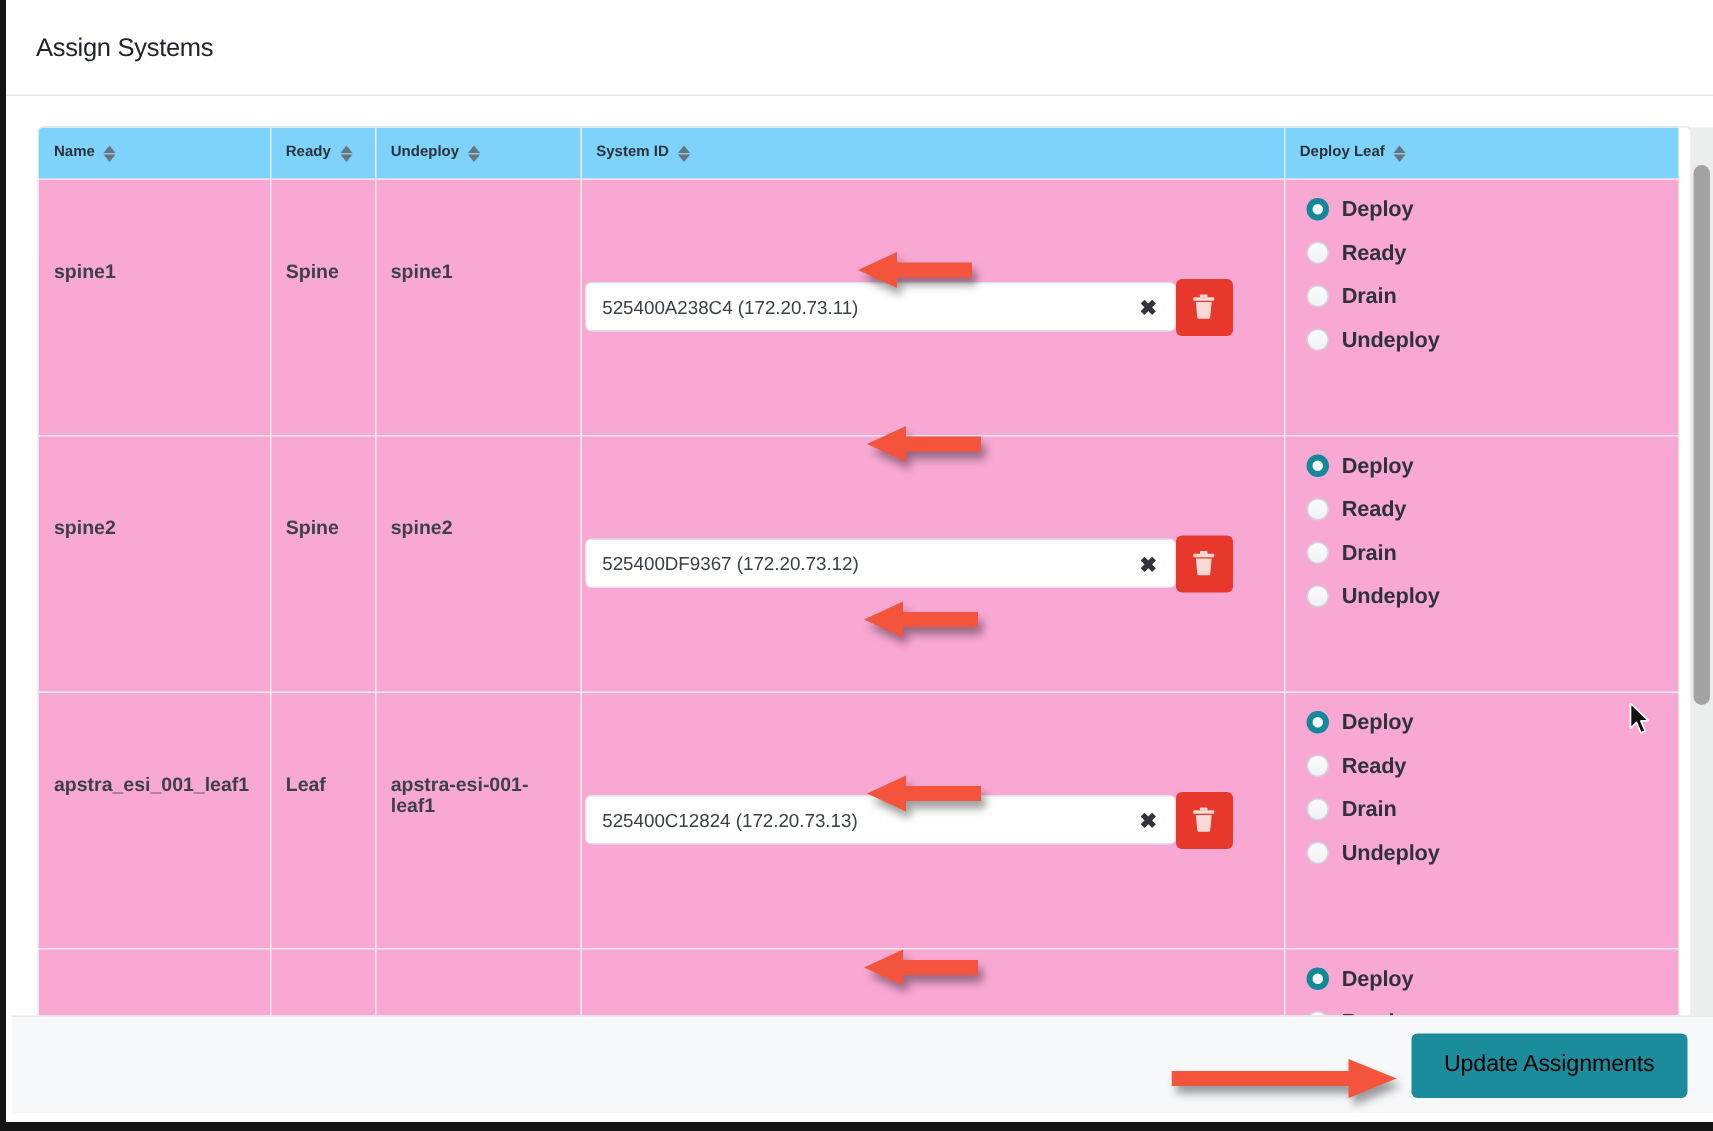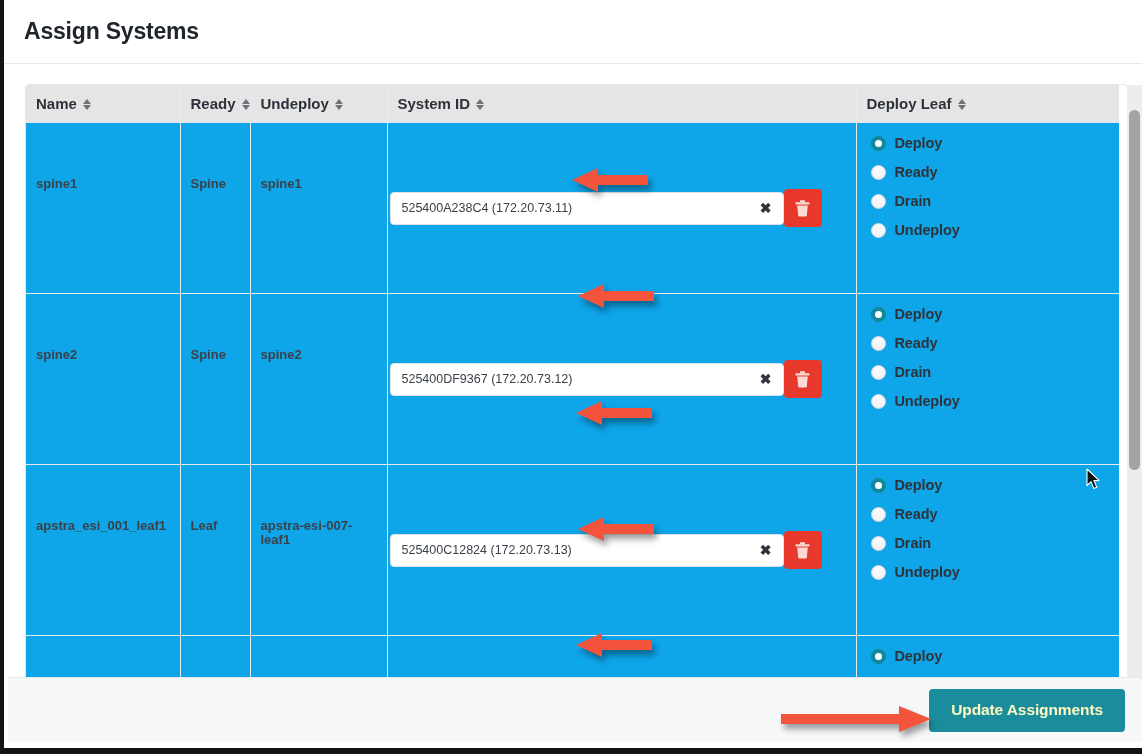--- a/index.html
+++ b/index.html
@@ -28,22 +28,22 @@
   .page-header {
     height: 64px;
     box-sizing: border-box;
     padding: 0 0 0 20px;
     display: flex;
     align-items: center;
     border-bottom: 1px solid #e6e8ec;
     background: #fff;
   }
   .page-title {
-    font-size: 23px;
-    font-weight: bold;
+    font-size: 17px;
+    font-weight: normal;
     color: #20242b;
     letter-spacing: -0.2px;
     text-align: center;
   }
 
   
   .scroll-region {
     position: absolute;
     left: 4px;
     top: 65px;
@@ -65,25 +65,25 @@
     table-layout: fixed;
     font-size: 13px;
   }
   table.grid col.c-name     { width: 154px; }
   table.grid col.c-role     { width: 70px;  }
   table.grid col.c-host     { width: 137px; }
   table.grid col.c-sysid    { width: 469px; }
   table.grid col.c-deploy   { width: 263px; }
 
   thead th {
-    background: #e5e5e5;
+    background: #7dd3fc;
     border-bottom: 1px solid #e3e6ea;
     border-right: 1px solid #e9ebee;
     text-align: left;
-    font-size: 15px;
+    font-size: 10px;
     font-weight: bold;
     color: #2d323a;
     padding: 10px 0 10px 10px;
     height: 34px;
     box-sizing: border-box;
     white-space: nowrap;
     vertical-align: middle;
   }
   thead th:last-child { border-right: 0; }
   .th-inner { display: inline-flex; align-items: center; gap: 6px; }
@@ -104,21 +104,21 @@
   .sort-icon i.up   { top: 1px;  border-bottom: 5px solid #6c727c; }
   .sort-icon i.down { top: 7px;  border-top: 5px solid #6c727c; }
 
   tbody td {
     border-bottom: 1px solid #e9ebee;
     border-right: 1px solid #e9ebee;
     padding: 0 10px;
     color: #3c4148;
     font-size: 13px;
     vertical-align: middle;
-    background: #0ea5e9;
+    background: #f9a8d4;
     height: 116px;
   }
   tbody td:last-child { border-right: 0; }
   tbody tr:last-child td { border-bottom: 0; }
 
   td.cell-name, td.cell-role, td.cell-host {
     padding-top: 54px;
     vertical-align: top;
     line-height: 1.1;
     font-weight: bold;
@@ -222,27 +222,27 @@
     background: #f7f8fa;
     border-top: 1px solid #e6e8ec;
     display: flex;
     align-items: center;
     justify-content: flex-end;
     padding-right: 17px;
     box-sizing: border-box;
   }
   .primary-btn {
     background: #1a8c9b;
-    color: #fef9c3;
+    color: #000000;
     border: 0;
     border-radius: 4px;
     height: 43px;
     padding: 0 22px;
     font-size: 15.5px;
-    font-weight: bold;
+    font-weight: normal;
     font-family: "Liberation Sans", sans-serif;
     cursor: pointer;
     letter-spacing: -0.1px;
   }
 
   
   .vscroll-track {
     position: absolute;
     right: 0px;
     top: 85px;
@@ -413,21 +413,21 @@
                   <div class="radio-item">
                     <span class="radio-dot"></span>
                     <span class="radio-label">Undeploy</span>
                   </div>
                 </div>
               </td>
             </tr>
             <tr>
               <td class="cell-name">apstra_esi_001_leaf1</td>
               <td class="cell-role">Leaf</td>
-              <td class="cell-host">apstra-esi-007-leaf1</td>
+              <td class="cell-host">apstra-esi-001-leaf1</td>
               <td class="cell-sysid">
                 <div class="sysid-row">
                   <div class="sysid-field">
                     <span class="sysid-text">525400C12824 (172.20.73.13)</span>
                     <span class="clear-x">✖</span>
                   </div>
                   <button class="del-btn">
                     <svg width="15" height="17" viewBox="0 0 15 17">
                       <rect x="0.5" y="2.2" width="14" height="2.3" rx="0.6" fill="#fbdad6"></rect>
                       <rect x="5" y="0.3" width="5" height="2.1" rx="0.6" fill="#fbdad6"></rect>

